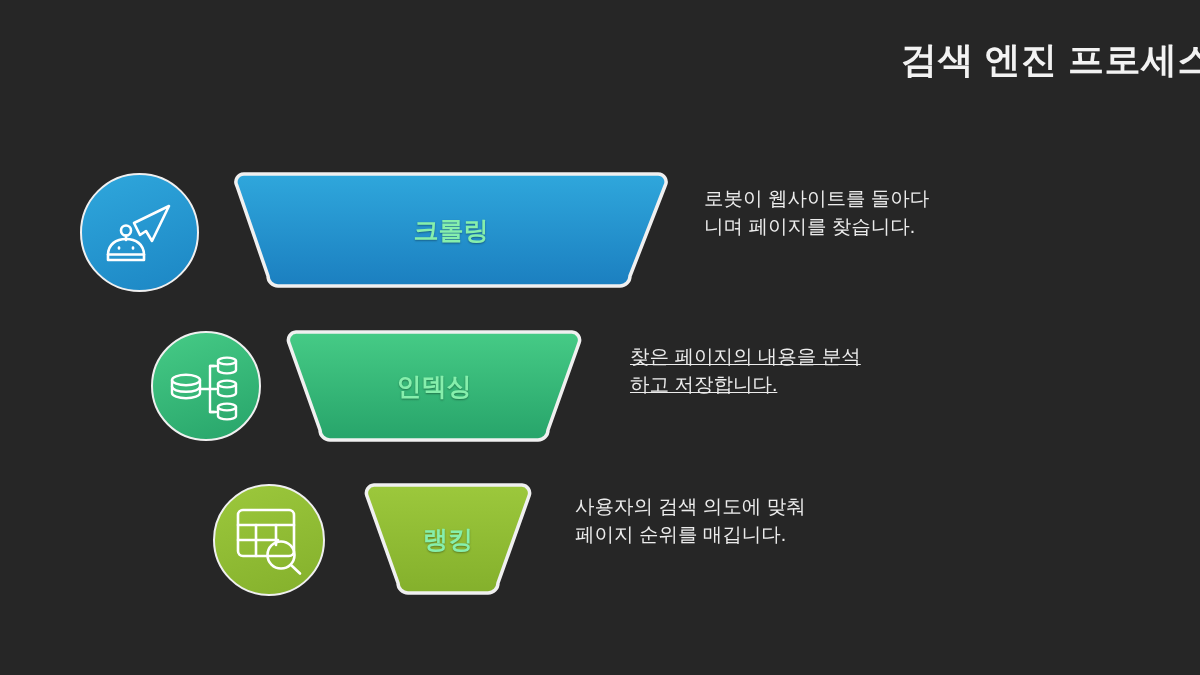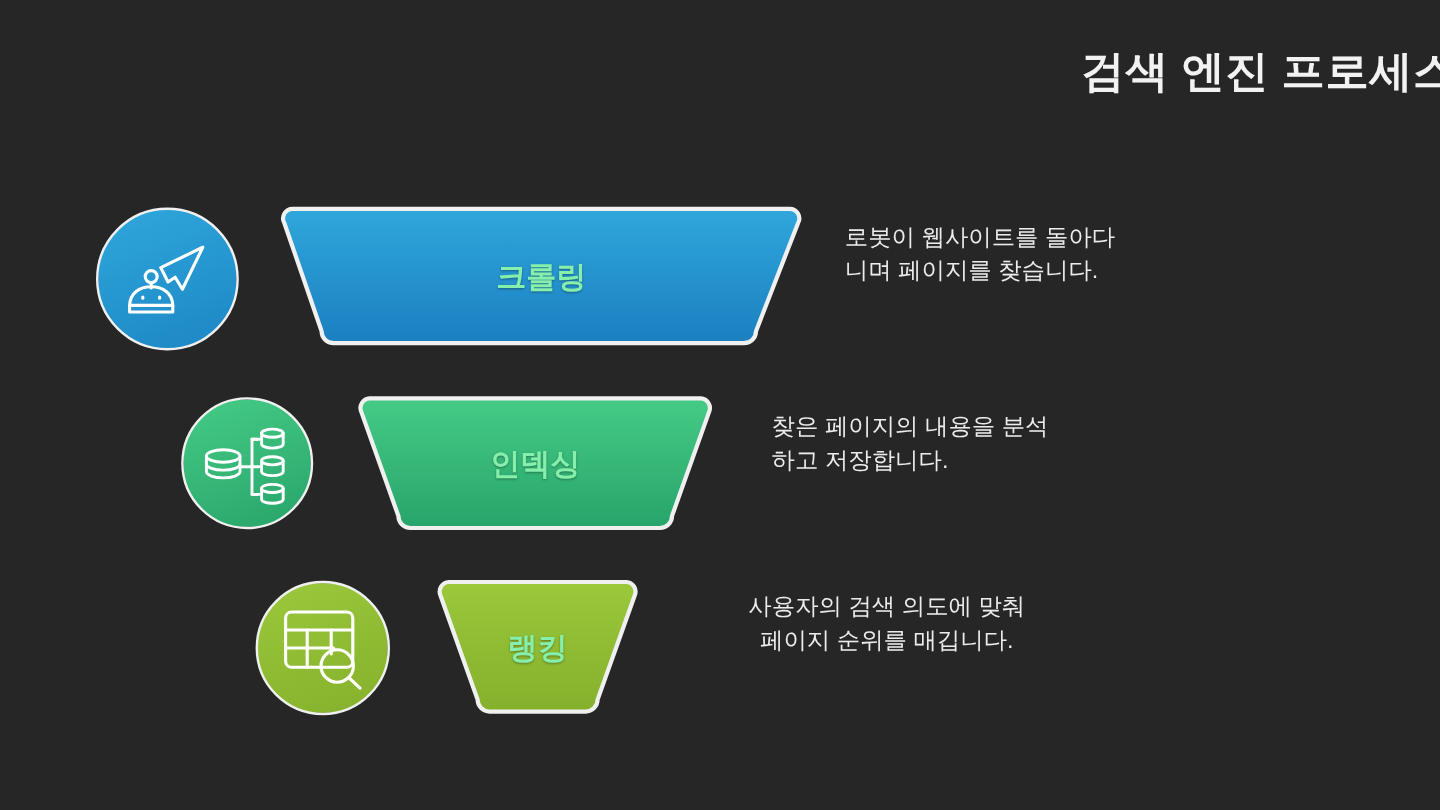--- a/index.html
+++ b/index.html
@@ -137,34 +137,34 @@
 
           <ellipse cx="59" cy="36" rx="9" ry="3.4"></ellipse>
           <path d="M50 36 L50 45 C50 46.9 54 48.4 59 48.4 C64 48.4 68 46.9 68 45 L68 36"></path>
 
           <ellipse cx="59" cy="59" rx="9" ry="3.4"></ellipse>
           <path d="M50 59 L50 68 C50 69.9 54 71.4 59 71.4 C64 71.4 68 69.9 68 68 L68 59"></path>
         </svg>
       </span>
     </div>
 
-    <div class="funnel" style="left:296px; top:328px; width:300px; height:116px;">
+    <div class="funnel" style="left:284px; top:328px; width:300px; height:116px;">
       <svg width="300" height="116" viewBox="0 0 300 116">
         <defs>
           <linearGradient id="gradGreen" x1="0" y1="0" x2="0" y2="1">
             <stop offset="0%" stop-color="#46cb86"></stop>
             <stop offset="100%" stop-color="#27a46a"></stop>
           </linearGradient>
         </defs>
         <path d="M12 4 H288 A8 8 0 0 1 295 15 L264 102 A10 10 0 0 1 254 112 H46 A10 10 0 0 1 36 102 L5 15 A8 8 0 0 1 12 4 Z" fill="url(#gradGreen)" stroke="#f0f0f0" stroke-width="3.5" stroke-linejoin="round"></path>
       </svg>
       <div class="funnel-label">인덱싱</div>
     </div>
 
-    <div class="desc" style="left:643px; top:342px; width:290px;">찾은 페이지의 내용을 분석
+    <div class="desc" style="left:630px; top:342px; width:290px;text-decoration:underline;">찾은 페이지의 내용을 분석
 하고 저장합니다.</div>
   </div>
 
   <div class="stage">
 
     <div class="icon-circle" style="left:213px; top:484px; width:112px; height:112px; background:linear-gradient(160deg,#9cc83c 0%,#84b02c 100%);">
       <span>
         <svg width="78" height="78" viewBox="0 0 78 78" fill="none" stroke="#ffffff" stroke-width="2.6" stroke-linecap="round" stroke-linejoin="round">
 
           <path d="M8 14 C8 11.2 10.2 9 13 9 L59 9 C61.8 9 64 11.2 64 14 L64 50 C64 52.8 61.8 55 59 55 L13 55 C10.2 55 8 52.8 8 50 Z"></path>
@@ -188,17 +188,17 @@
           <linearGradient id="gradOlive" x1="0" y1="0" x2="0" y2="1">
             <stop offset="0%" stop-color="#9cc83c"></stop>
             <stop offset="100%" stop-color="#84b02c"></stop>
           </linearGradient>
         </defs>
         <path d="M12 4 H160 A8 8 0 0 1 167 15 L136 102 A10 10 0 0 1 126 112 H46 A10 10 0 0 1 36 102 L5 15 A8 8 0 0 1 12 4 Z" fill="url(#gradOlive)" stroke="#f0f0f0" stroke-width="3.5" stroke-linejoin="round"></path>
       </svg>
       <div class="funnel-label">랭킹</div>
     </div>
 
-    <div class="desc" style="left:589px; top:492px; width:300px;text-align:center;">사용자의 검색 의도에 맞춰
+    <div class="desc" style="left:575px; top:492px; width:300px;">사용자의 검색 의도에 맞춰
 페이지 순위를 매깁니다.</div>
   </div>
 
 </div>
 
 </body></html>

